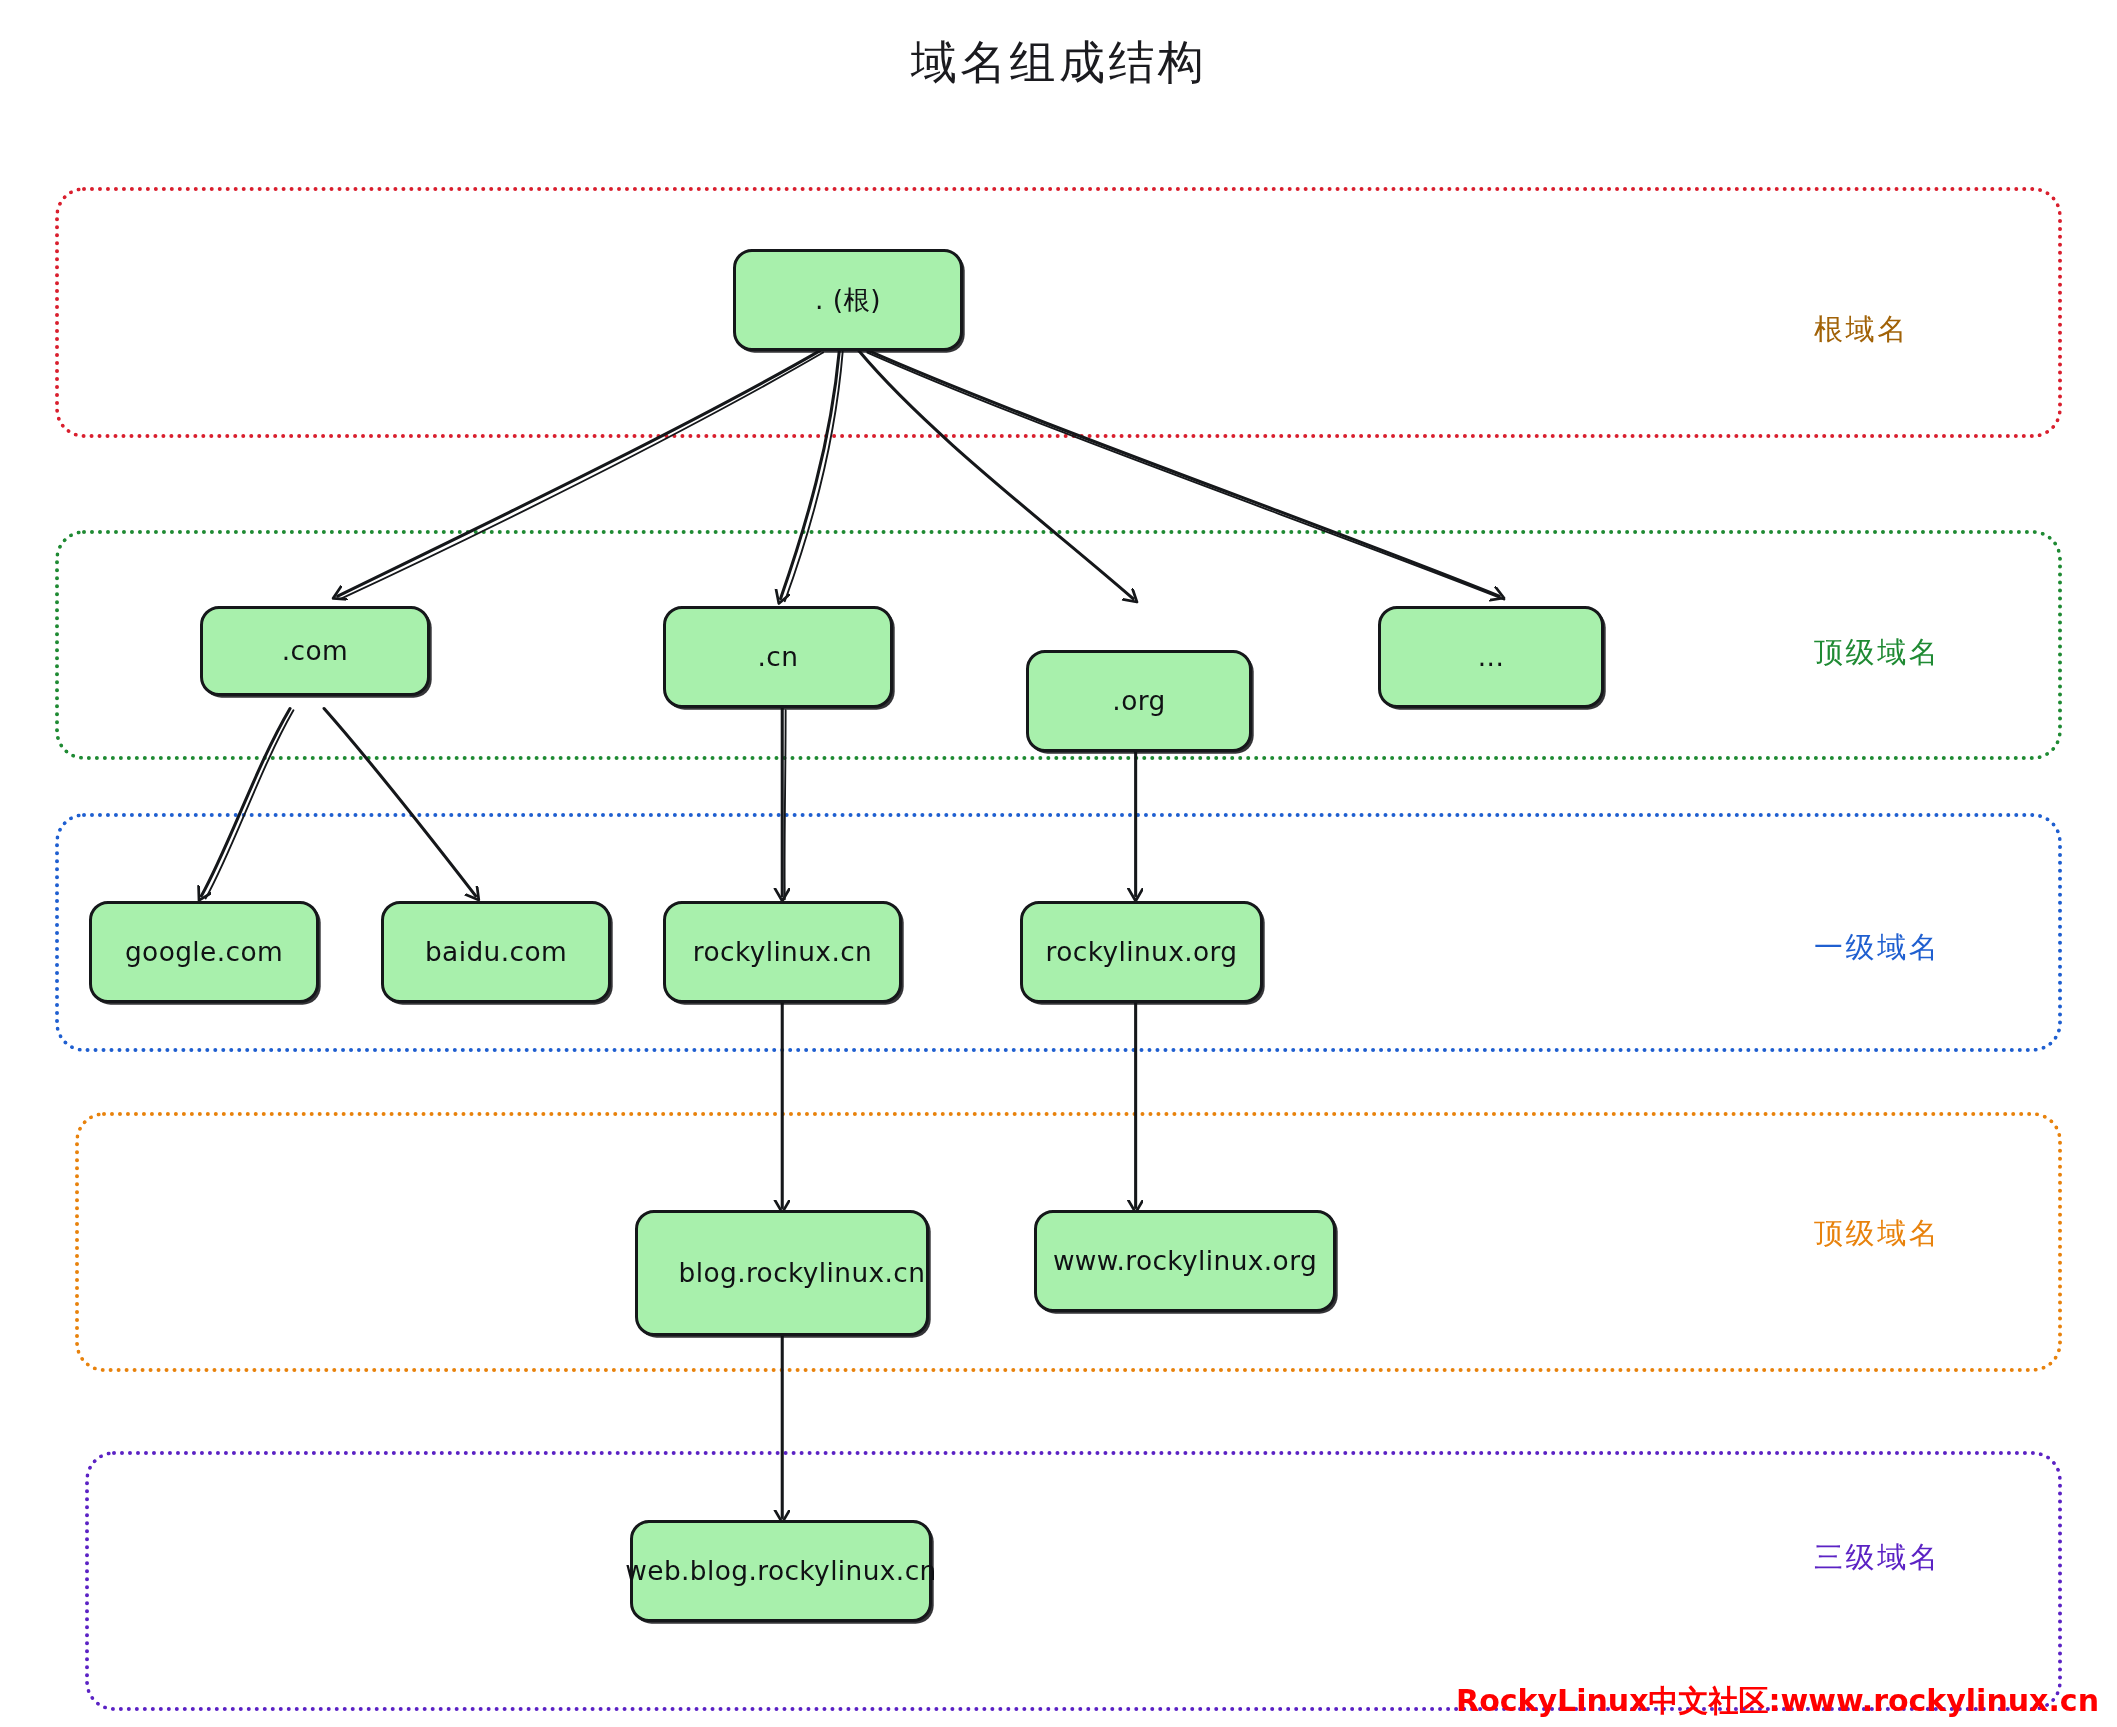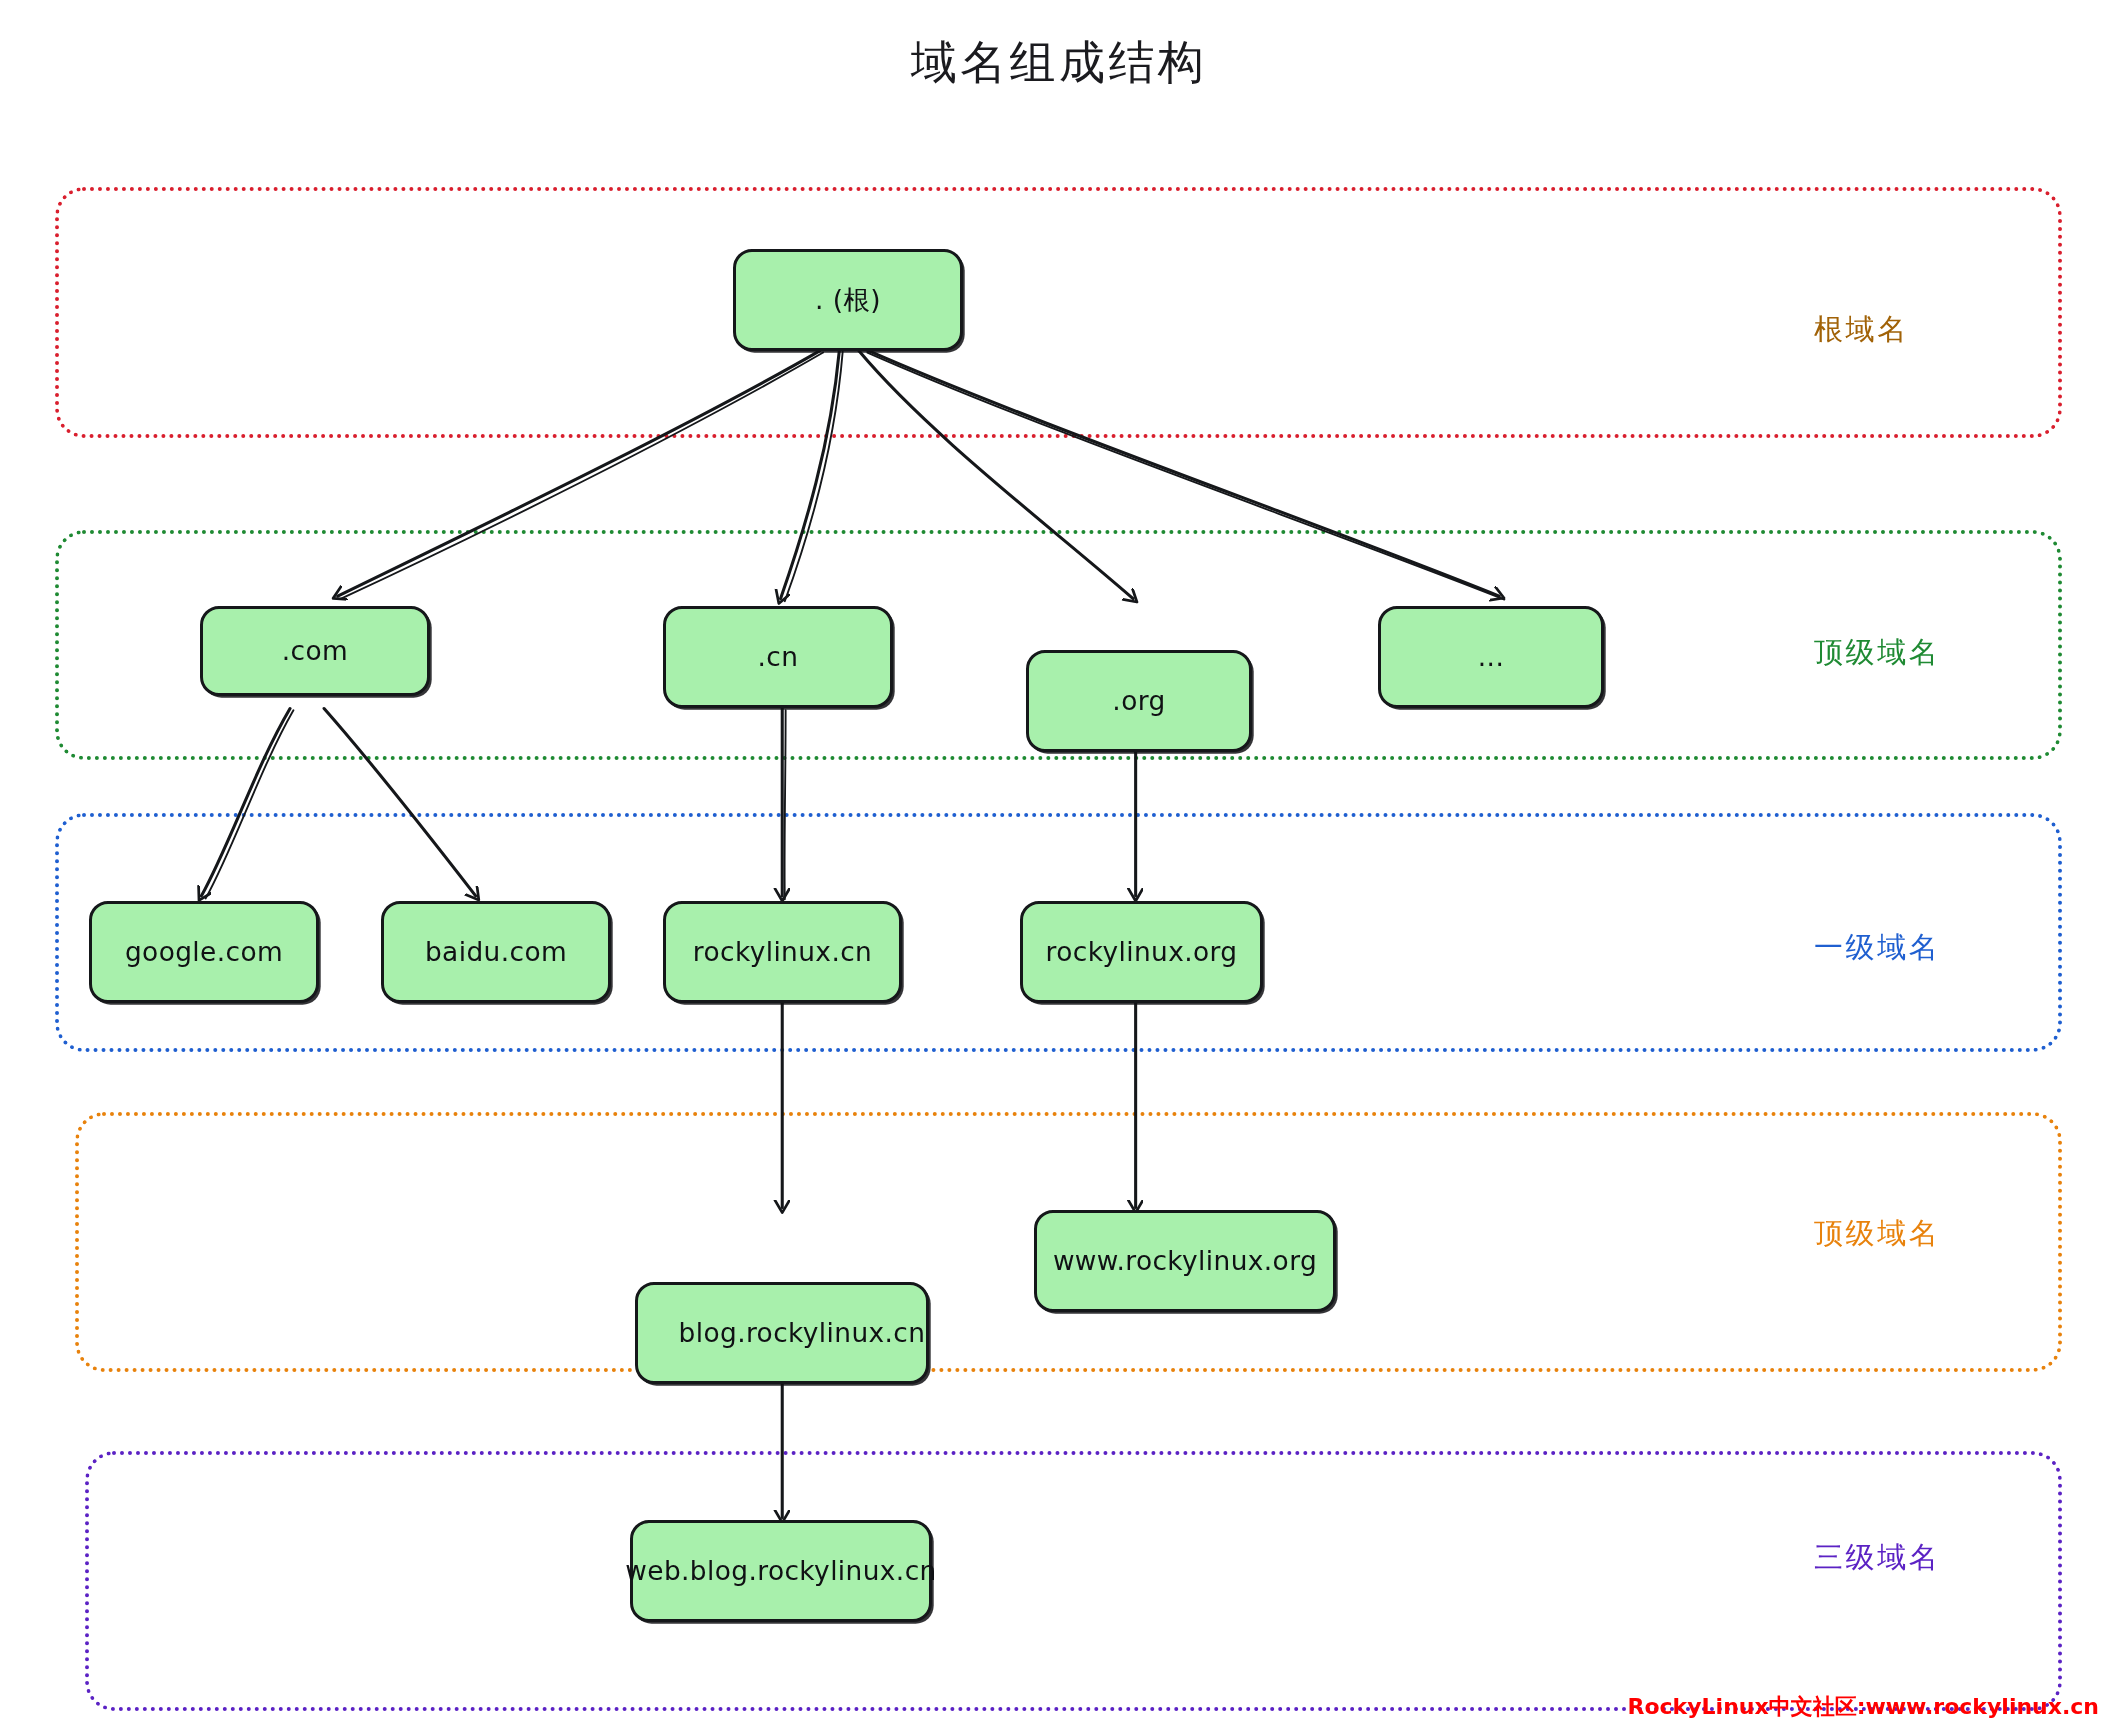--- a/index.html
+++ b/index.html
@@ -45,21 +45,21 @@
     box-shadow:2.6px 2.6px 0 -0.9px rgba(16,17,20,.85);
     text-align:center;line-height:1.1;
   }
 
   
   #edges{position:absolute;left:0;top:0;width:2118px;height:1727px;pointer-events:none;}
 
   
   .watermark{
     position:absolute;right:19px;bottom:5.1px;
-    color:#ff0000;font-weight:bold;font-size:22px;
+    color:#ff0000;font-weight:bold;font-size:30px;
     font-family:"DejaVu Sans",sans-serif;white-space:nowrap;text-align:right;
   }
 </style>
 </head>
 <body>
 
 <div id="canvas">
 
   <div class="title">域名组成结构</div>
 
@@ -121,20 +121,20 @@
   <div class="node" style="left:200px;top:606px;width:230px;height:90px;">.com</div>
   <div class="node" style="left:663px;top:606px;width:230px;height:102px;">.cn</div>
   <div class="node" style="left:1026px;top:606px;width:226px;height:102px;margin-top:44px;">.org</div>
   <div class="node" style="left:1378px;top:606px;width:226px;height:102px;">...</div>
 
   <div class="node" style="left:89px;top:901px;width:230px;height:102px;">google.com</div>
   <div class="node" style="left:381px;top:901px;width:230px;height:102px;">baidu.com</div>
   <div class="node" style="left:663px;top:901px;width:239px;height:102px;">rockylinux.cn</div>
   <div class="node" style="left:1020px;top:901px;width:243px;height:102px;">rockylinux.org</div>
 
-  <div class="node" style="left:635px;top:1282px;width:294px;height:102px;padding-left:40px;">blog.rockylinux.cn</div>
+  <div class="node" style="left:635px;top:1210px;width:294px;height:126px;padding-left:40px;">blog.rockylinux.cn</div>
   <div class="node" style="left:995px;top:1210px;width:302px;height:102px;margin-left:39px;">www.rockylinux.org</div>
 
   <div class="node" style="left:630px;top:1520px;width:302px;height:102px;">web.blog.rockylinux.cn</div>
 
   <div class="watermark">RockyLinux中文社区:www.rockylinux.cn</div>
 </div>
 
 
 </body></html>

